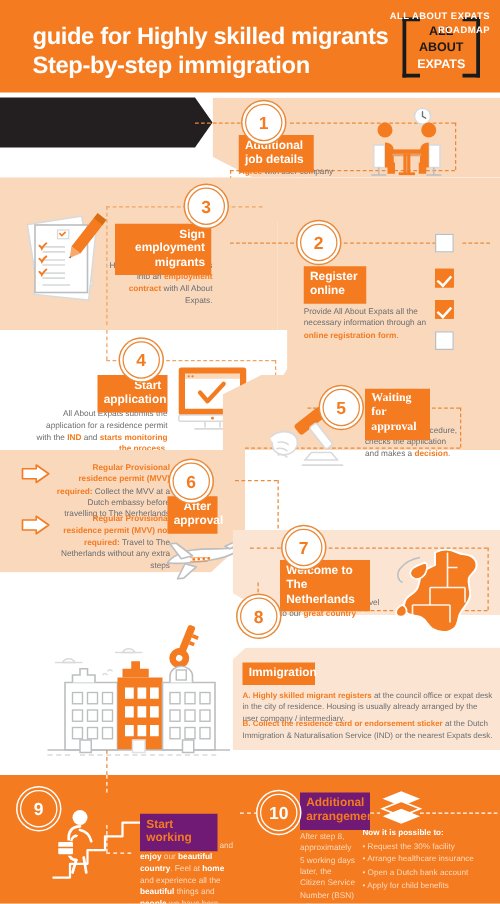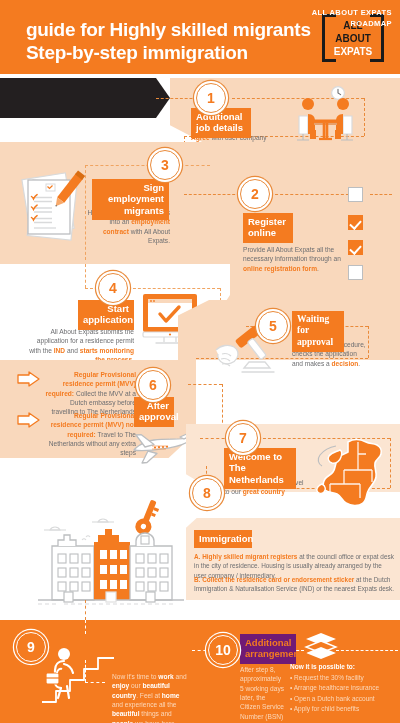--- a/index.html
+++ b/index.html
@@ -477,20 +477,23 @@
 
   <div class="panel panel-orange" style="left:0px; top:620px; width:400px; height:103px;"></div>
 
   <div class="dash-v" style="left:85px; top:600px; height:20px; border-left-color:#E98A3A;"></div>
   <div class="dash-v onorange" style="left:85px; top:620px; height:14px;"></div>
   <div class="dash-v onorange" style="left:85px; top:660px; height:22px;"></div>
   <div class="dash-h onorange" style="left:85px; top:682px; width:20px;"></div>
 
   <div class="stepnum onorange" style="left:16px; top:632px;">9</div>
 
+  <div class="tag white" style="left:112px; top:651px; width:62px;">
+    <span>Start working</span>
+  </div>
 
   <div class="body-txt onorange" style="left:112px; top:672px; width:80px;">Now it's time to <span class="hl">work</span> and <span class="hl">enjoy</span> our <span class="hl">beautiful country</span>. Feel at <span class="hl">home</span> and experience all the <span class="hl">beautiful</span> things and <span class="hl">people</span> we have here.</div>
 
   <div class="icon" style="left:40px; top:640px;">
     <svg width="76" height="66" viewBox="0 0 76 66">
       <path d="M2 62h14v-11h14v-11h14V29h14V18h16" stroke="#fff" stroke-width="1.8" fill="none" stroke-linejoin="round"></path>
       <circle cx="24" cy="14" r="6" fill="#fff"></circle>
       <path d="M24 21c-6 0-9 4-9 9v12c0 4 3 6 6 6" stroke="#fff" stroke-width="2.2" fill="none" stroke-linecap="round"></path>
       <path d="M24 24c5 1 8 5 9 9" stroke="#fff" stroke-width="2.2" fill="none" stroke-linecap="round"></path>
       <path d="M21 48l-3 10M27 46l2 12" stroke="#fff" stroke-width="2.2" fill="none" stroke-linecap="round"></path>

